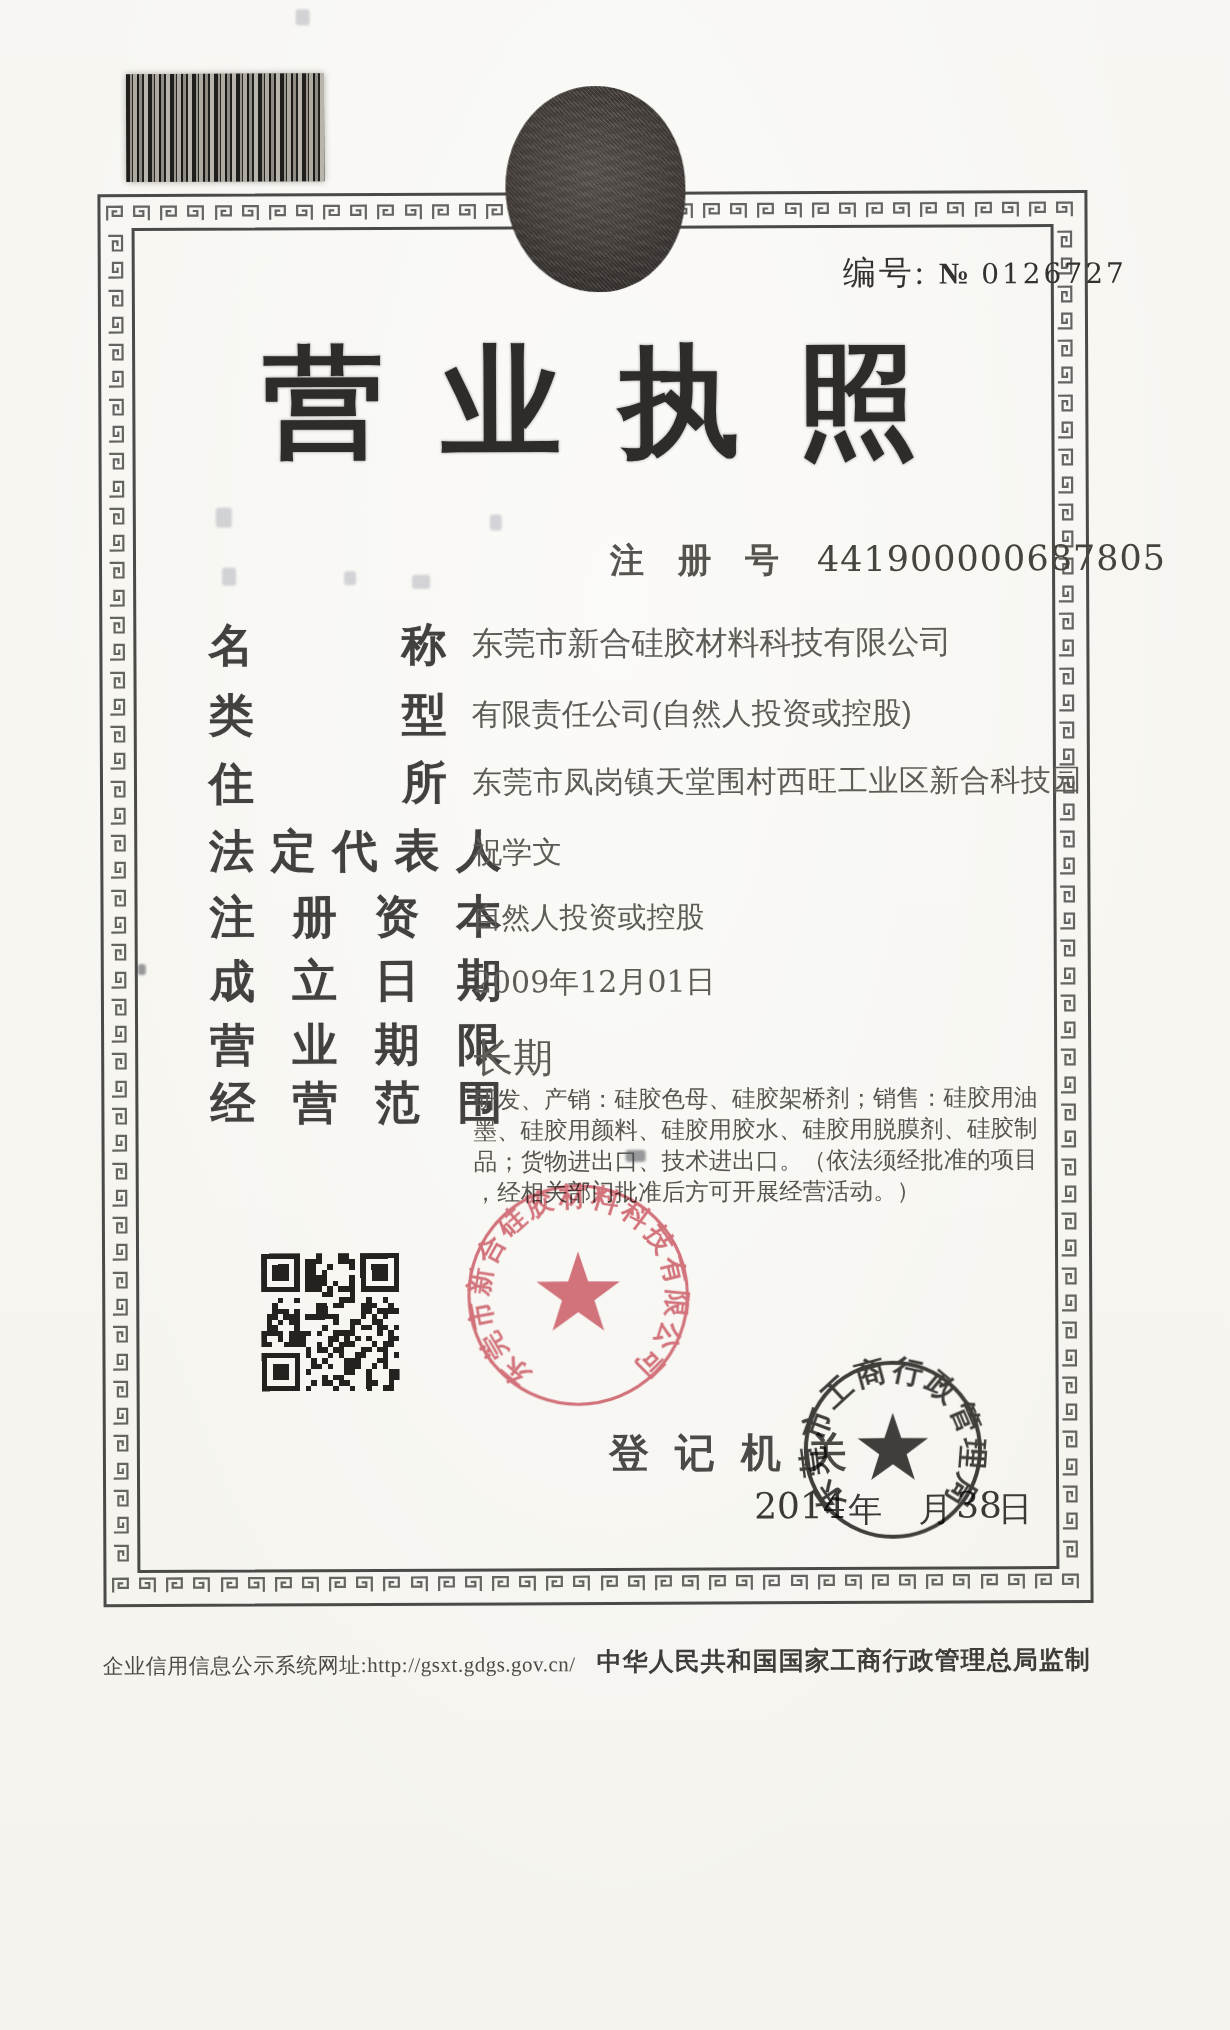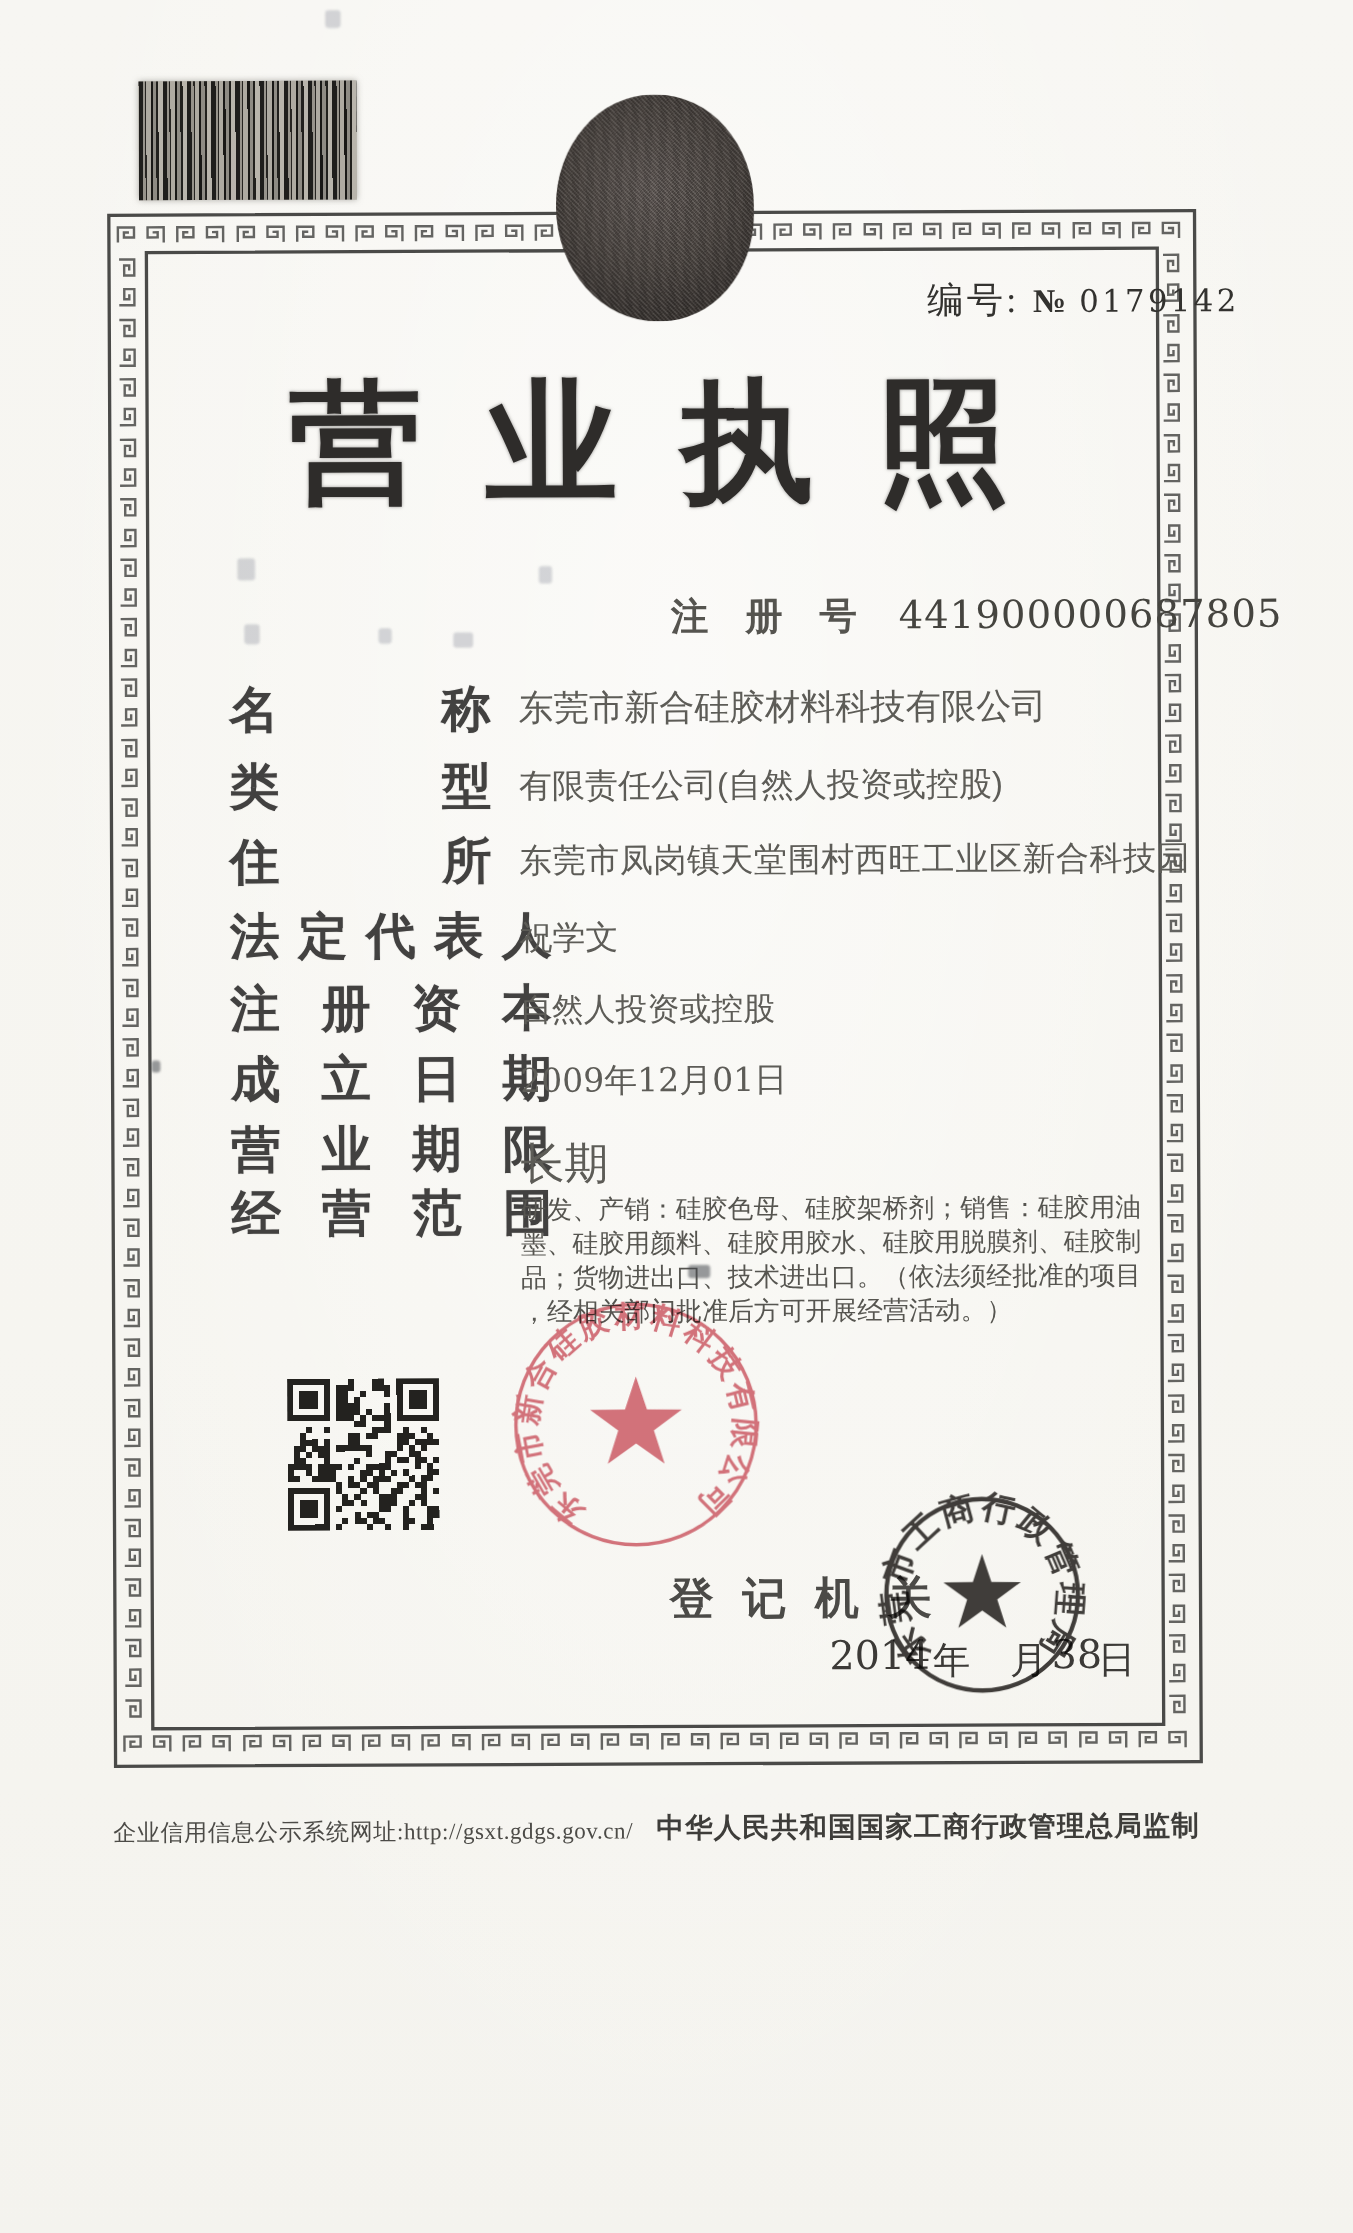--- a/index.html
+++ b/index.html
@@ -617,21 +617,21 @@
           <path d="M4 20 V5 H20 V15 H10 V10 H15" fill="none" stroke="#4a4a48" stroke-width="2.4"></path>
         </svg>
       </div>
 
     <div class="barcode"></div>
     <div class="emblem"></div>
 
     <div class="serial-line">
       <span class="serial-label">编号:</span>
       <span class="serial-sign">№</span>
-      <span class="serial-number">0179142</span>
+      <span class="serial-number">0126727</span>
     </div>
 
     <div class="title">营业执照</div>
 
     <div class="regno-line">
       <span class="regno-label">注 册 号</span>
       <span class="regno-number">441900000687805</span>
     </div>
 
     <div class="field-row row-name" style="top:614px;">

